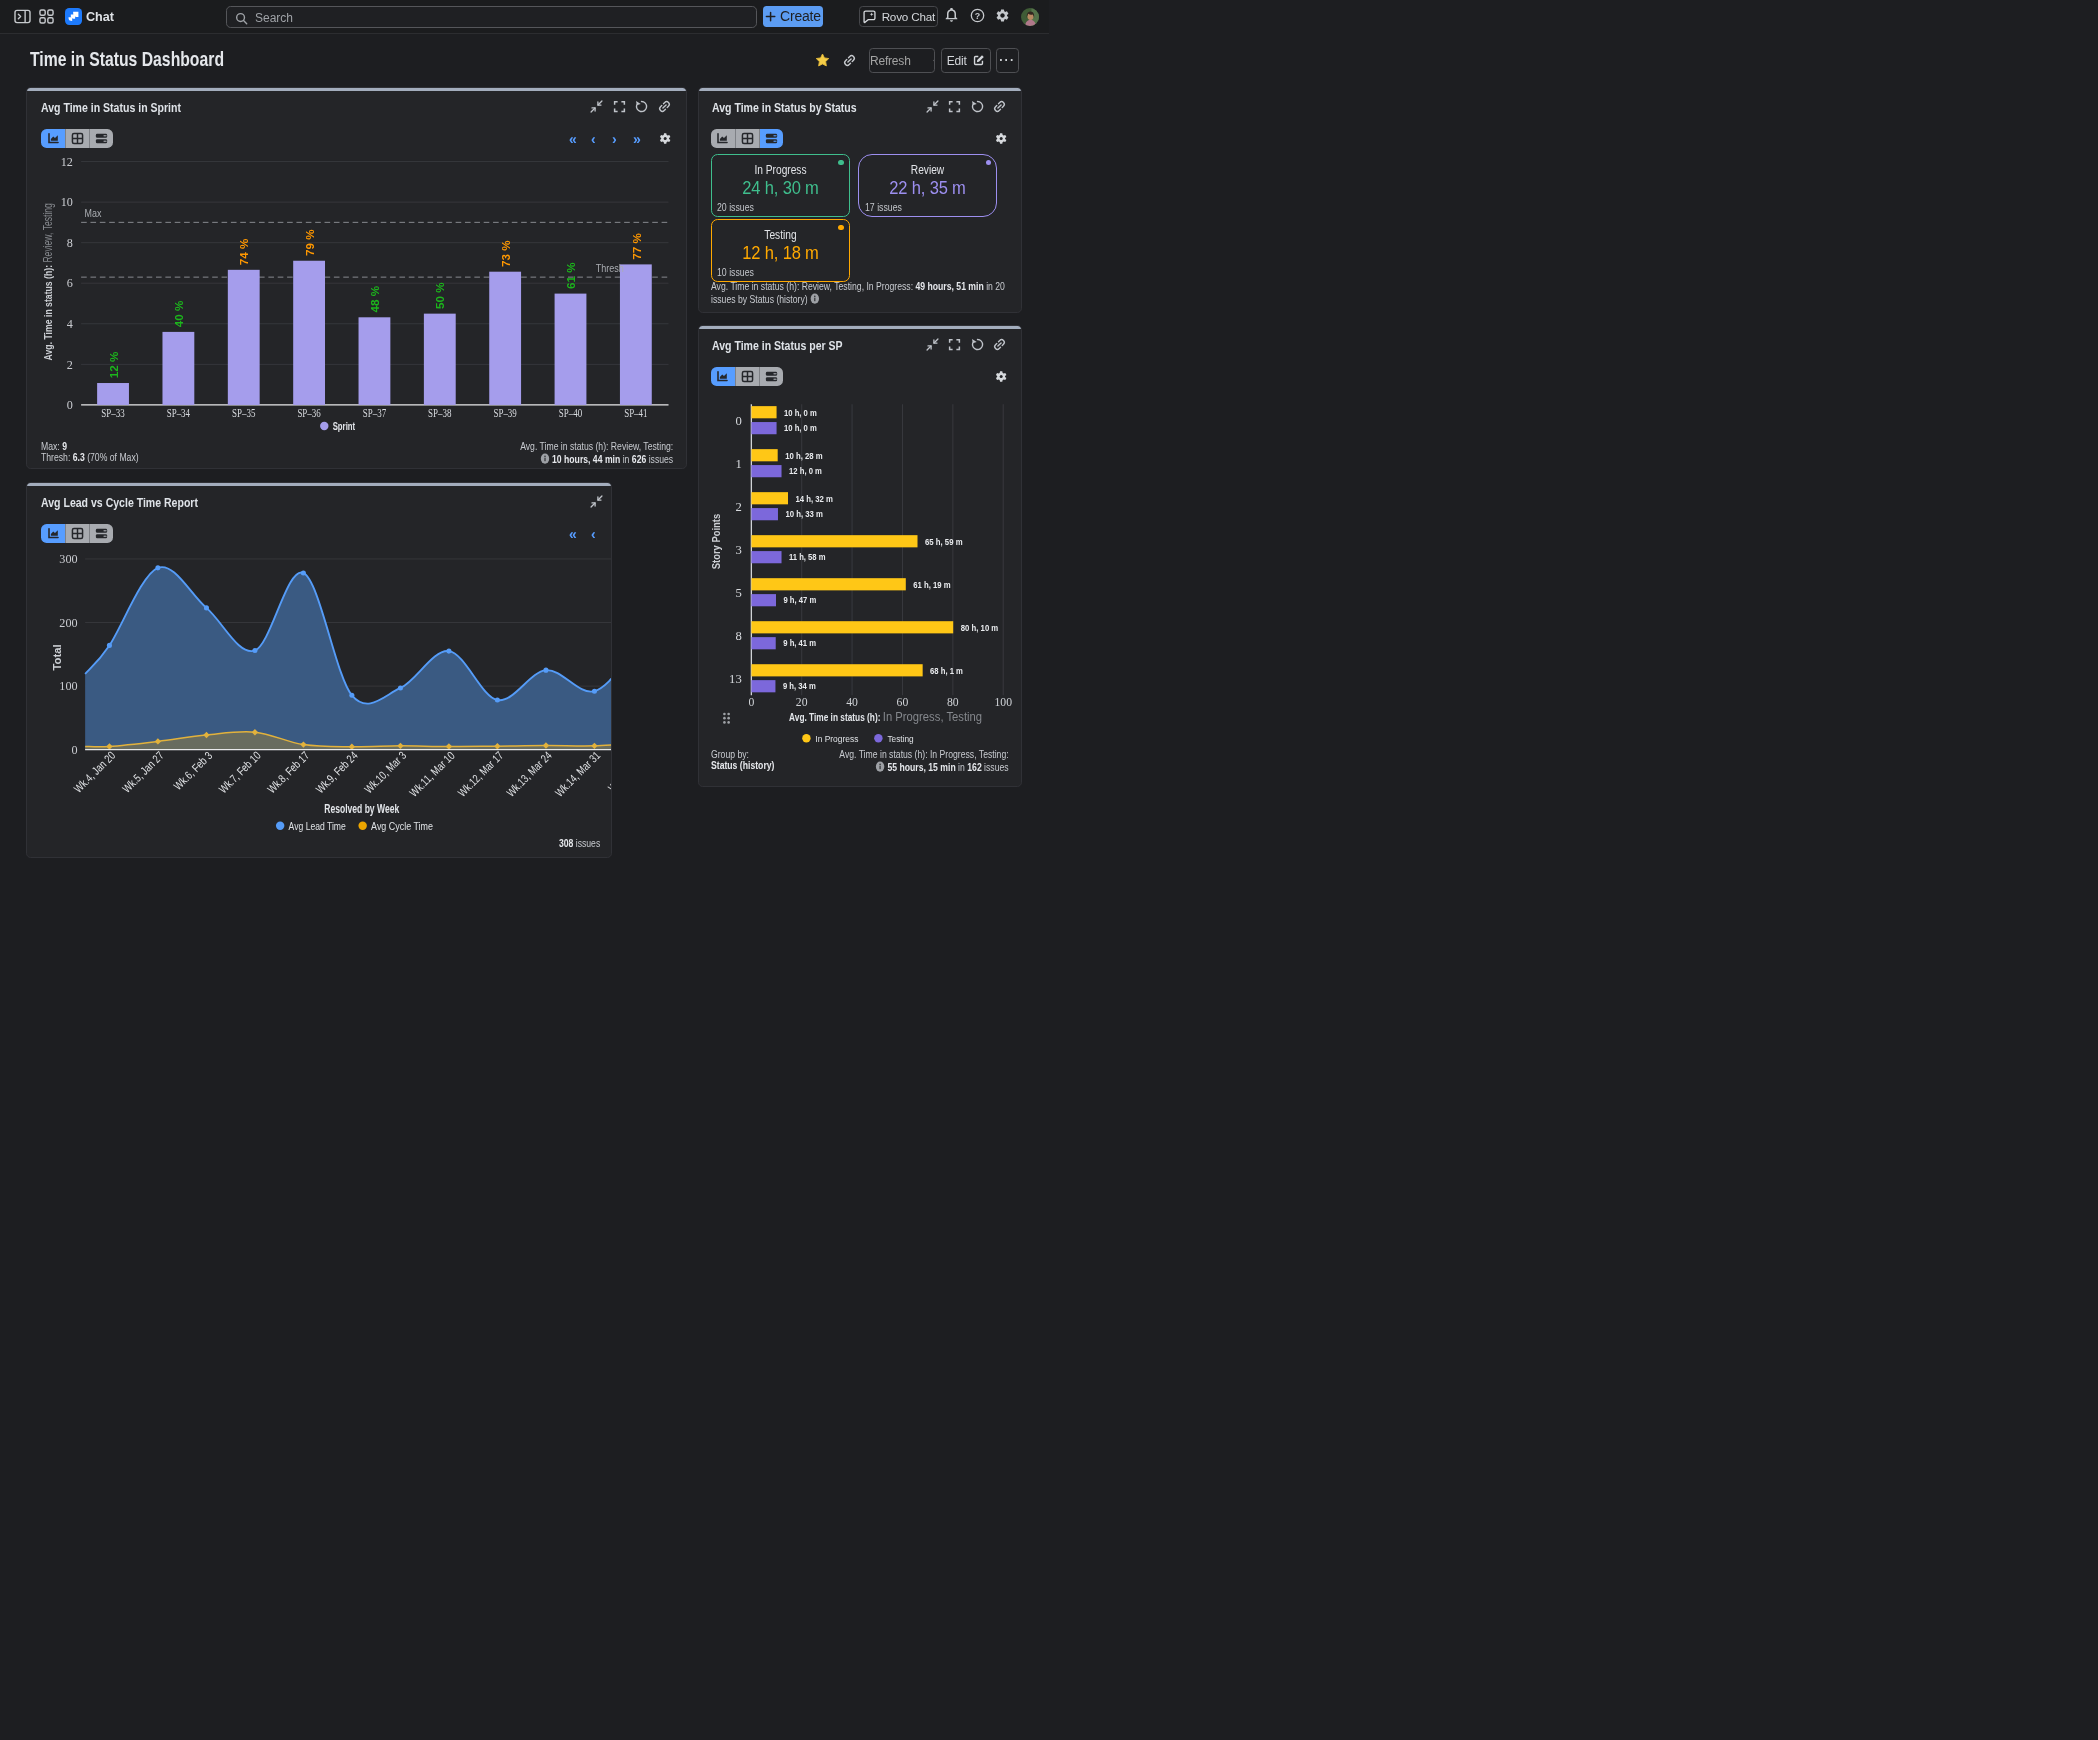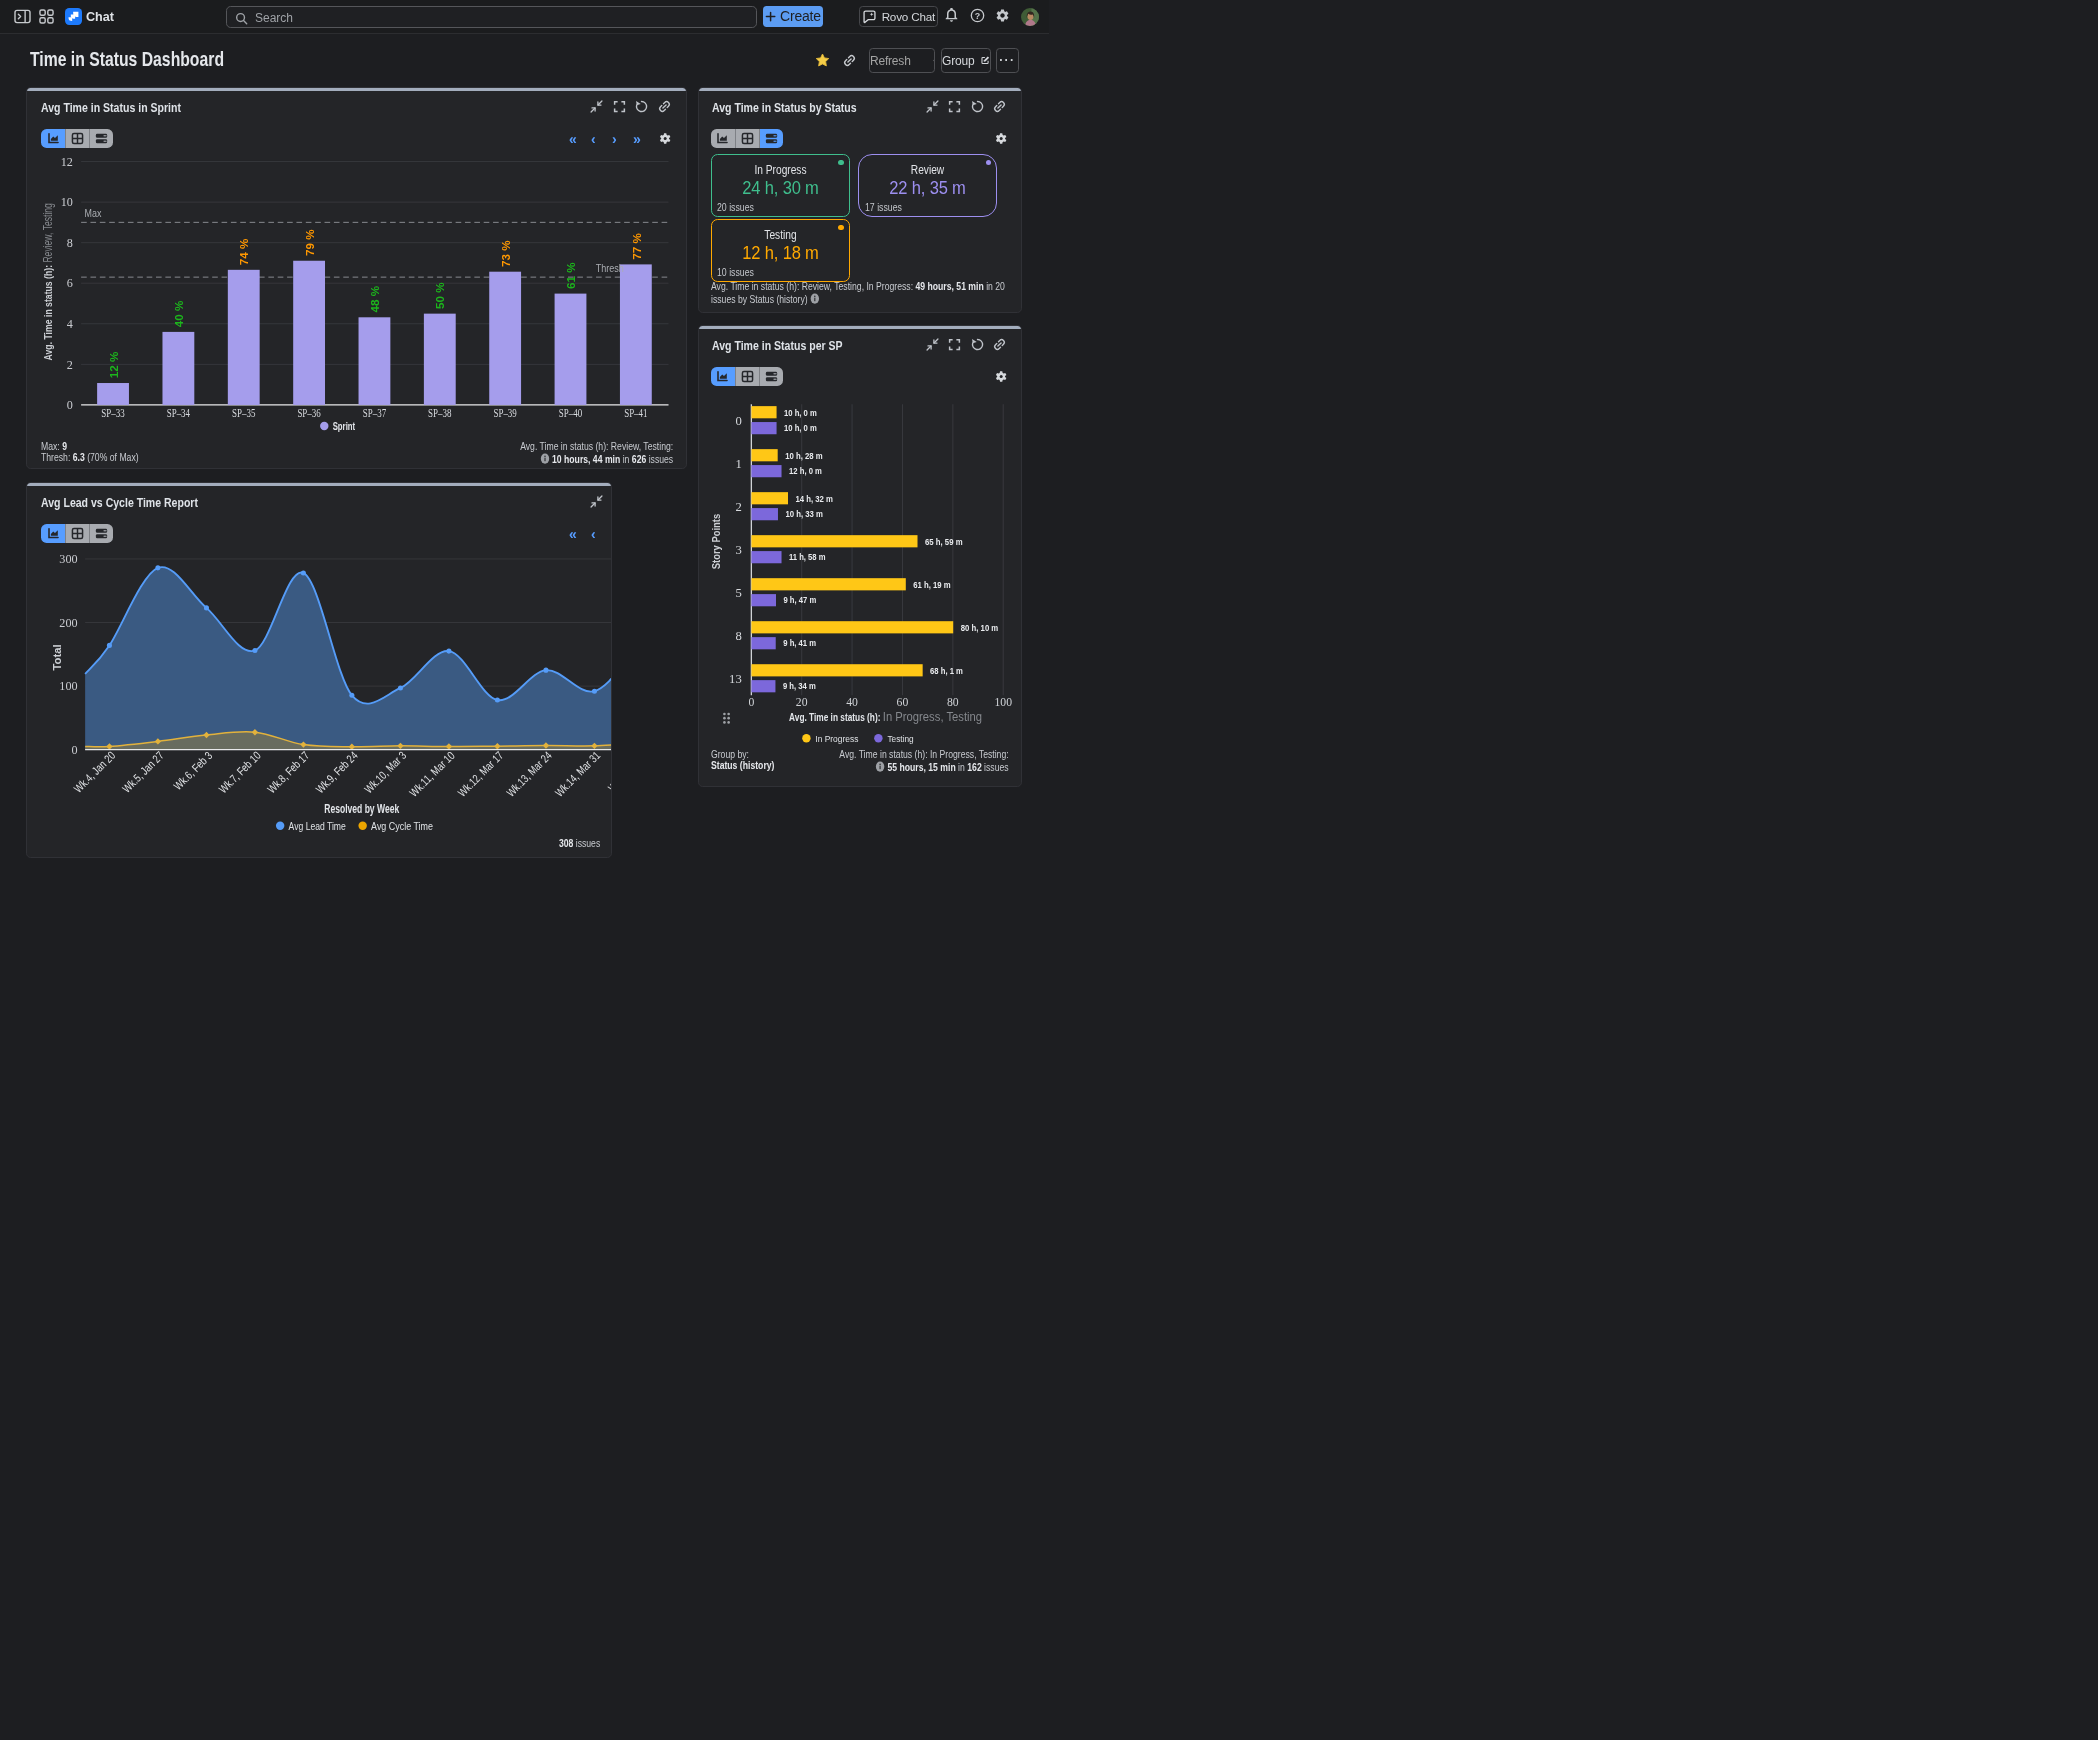--- a/index.html
+++ b/index.html
@@ -82,21 +82,21 @@
       </g>
     </svg></div>
 <div style="position:absolute;left:869px;top:48px;width:66px;height:25px;border:0.9px solid #4e4f53;border-radius:3.7px;display:flex;align-items:center;justify-content:center;gap:22px;color:#a3a3a3;font-size:12px;letter-spacing:-0.2px">
     <span>Refresh</span>
     <svg width="13" height="13" viewBox="0 0 14 14" style="" xmlns="http://www.w3.org/2000/svg">
       <path d="M7 2.3a4.7 4.7 0 1 1-4.45 3.2" fill="none" stroke="#d4d7db" stroke-width="1.5" stroke-linecap="round"></path>
       <path d="M1.9 1.9 2.5 5.8 6.3 4.7z" fill="#d4d7db"></path>
     </svg>
   </div>
 <div style="position:absolute;left:941px;top:48px;width:50px;height:25px;border:0.9px solid #4e4f53;border-radius:3.7px;display:flex;align-items:center;justify-content:center;gap:5.6px;color:#d4d7db;font-size:12px;letter-spacing:-0.2px">
-    <span>Group</span>
+    <span>Edit</span>
     <svg width="13" height="13" viewBox="0 0 14 14" style="" xmlns="http://www.w3.org/2000/svg">
       <path d="M2 3.8a1.8 1.8 0 0 1 1.8-1.8h3v1.5h-3a.3.3 0 0 0-.3.3v6.4a.3.3 0 0 0 .3.3h6.4a.3.3 0 0 0 .3-.3v-3H12v3a1.8 1.8 0 0 1-1.8 1.8H3.8A1.8 1.8 0 0 1 2 10.2z" fill="#d4d7db"></path>
       <path d="M10.8 1.3l1.9 1.9-5.2 5.2-2.3.4.4-2.3z" fill="#d4d7db"></path>
     </svg>
   </div>
 <div style="position:absolute;left:996px;top:48px;width:22.5px;height:25px;border:0.9px solid #4e4f53;border-radius:3.7px;display:flex;align-items:center;justify-content:center;gap:5.6px;color:#d4d7db;font-size:12px;letter-spacing:-0.2px">
     <span style="font-weight:700;letter-spacing:1.4px;position:relative;top:-0.9px">···</span>
   </div>
 <div class="p" style="left:26px;top:87px;width:661px;height:382px">
     <div class="bar"></div>

